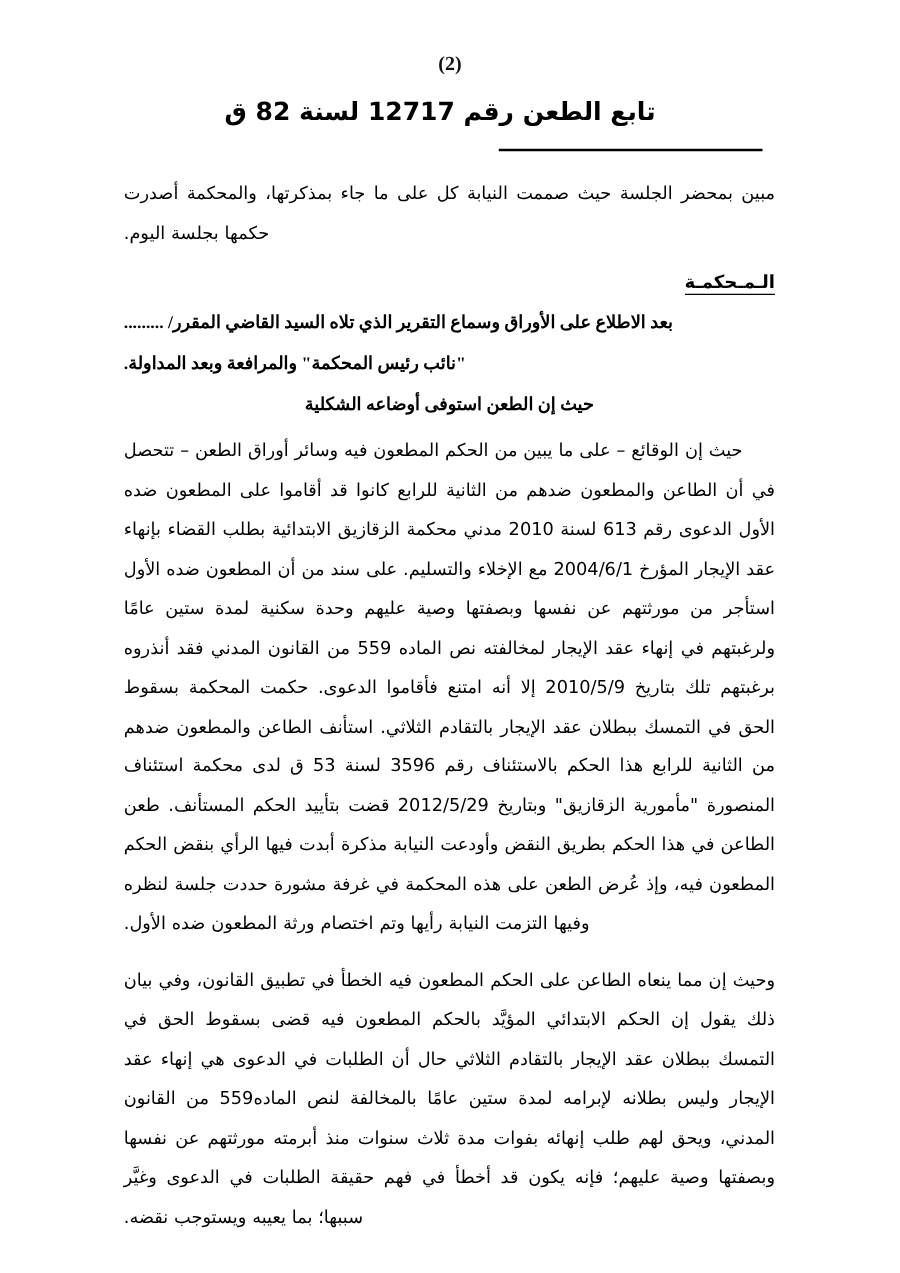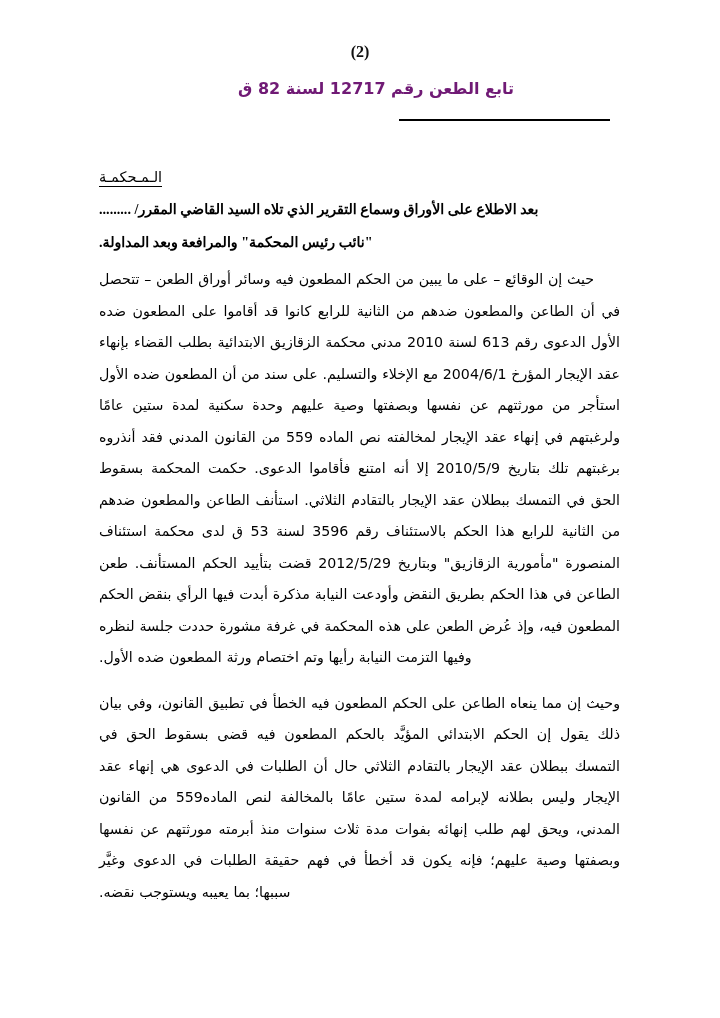--- a/index.html
+++ b/index.html
@@ -37,29 +37,29 @@
     font-weight: bold;
     font-size: 16px;
     line-height: 20px;
     direction: ltr;
     color: #111;
   }
 
   .doc-title {
     position: absolute;
     top: 78px;
-    right: 84px;
+    right: 108px;
     width: 520px;
     text-align: center;
     font-family: "DejaVu Sans", "Liberation Sans", sans-serif;
     font-weight: bold;
-    font-size: 16px;
+    font-size: 20px;
     line-height: 22px;
     direction: rtl;
-    color: #701a75;
+    color: #000000;
   }
 
   .title-rule {
     position: absolute;
     top: 119px;
     right: 110px;
     width: 211px;
     height: 0;
     border-top: 2.6px solid #000;
   }
@@ -87,23 +87,23 @@
 
   p.para.indent {
     text-indent: 26px;
   }
 
   .para-gap {
     height: 14px;
   }
 
   .centered-heading {
-    margin: 16px 0 0 0;
-    text-align: left;
-    font-weight: normal;
+    margin: 2px 0 0 0;
+    text-align: right;
+    font-weight: bold;
     font-size: 14.5px;
     line-height: 26px;
     letter-spacing: 0.3px;
   }
   .centered-heading span {
     border-bottom: 1.4px solid #000;
     padding-bottom: 1px;
   }
 
   .bold-line {
@@ -133,31 +133,33 @@
 <div class="page">
 
   <div class="page-number">(2)</div>
 
   <div class="doc-title">تابع الطعن رقم 12717 لسنة 82 ق</div>
 
   <div class="title-rule"></div>
 
   <div class="content">
 
+    <p class="para">مبين بمحضر الجلسة حيث صممت النيابة كل على ما جاء بمذكرتها، والمحكمة أصدرت حكمها بجلسة اليوم.</p>
 
     <div class="block-spacer-sm"></div>
 
     <p class="centered-heading">
       <span>الـمـحكمـة</span>
     </p>
 
     <p class="bold-line">بعد الاطلاع على الأوراق وسماع التقرير الذي تلاه السيد القاضي المقرر/ .........</p>
 
     <p class="bold-line center-left">"نائب رئيس المحكمة" والمرافعة وبعد المداولة.</p>
 
+    <p class="bold-line center">حيث إن الطعن استوفى أوضاعه الشكلية</p>
 
     <div class="block-spacer-sm"></div>
 
     <p class="para indent">حيث إن الوقائع – على ما يبين من الحكم المطعون فيه وسائر أوراق الطعن – تتحصل في أن الطاعن والمطعون ضدهم من الثانية للرابع كانوا قد أقاموا على المطعون ضده الأول الدعوى رقم 613 لسنة 2010 مدني محكمة الزقازيق الابتدائية بطلب القضاء بإنهاء عقد الإيجار المؤرخ 2004/6/1 مع الإخلاء والتسليم. على سند من أن المطعون ضده الأول استأجر من مورثتهم عن نفسها وبصفتها وصية عليهم وحدة سكنية لمدة ستين عامًا ولرغبتهم في إنهاء عقد الإيجار لمخالفته نص الماده 559 من القانون المدني فقد أنذروه برغبتهم تلك بتاريخ 2010/5/9 إلا أنه امتنع فأقاموا الدعوى. حكمت المحكمة بسقوط الحق في التمسك ببطلان عقد الإيجار بالتقادم الثلاثي. استأنف الطاعن والمطعون ضدهم من الثانية للرابع هذا الحكم بالاستئناف رقم 3596 لسنة 53 ق لدى محكمة استئناف المنصورة "مأمورية الزقازيق" وبتاريخ 2012/5/29 قضت بتأييد الحكم المستأنف. طعن الطاعن في هذا الحكم بطريق النقض وأودعت النيابة مذكرة أبدت فيها الرأي بنقض الحكم المطعون فيه، وإذ عُرض الطعن على هذه المحكمة في غرفة مشورة حددت جلسة لنظره وفيها التزمت النيابة رأيها وتم اختصام ورثة المطعون ضده الأول.</p>
 
     <div class="para-gap"></div>
 
     <p class="para">وحيث إن مما ينعاه الطاعن على الحكم المطعون فيه الخطأ في تطبيق القانون، وفي بيان ذلك يقول إن الحكم الابتدائي المؤيَّد بالحكم المطعون فيه قضى بسقوط الحق في التمسك ببطلان عقد الإيجار بالتقادم الثلاثي حال أن الطلبات في الدعوى هي إنهاء عقد الإيجار وليس بطلانه لإبرامه لمدة ستين عامًا بالمخالفة لنص الماده559 من القانون المدني، ويحق لهم طلب إنهائه بفوات مدة ثلاث سنوات منذ أبرمته مورثتهم عن نفسها وبصفتها وصية عليهم؛ فإنه يكون قد أخطأ في فهم حقيقة الطلبات في الدعوى وغيَّر سببها؛ بما يعيبه ويستوجب نقضه.</p>
 
   </div>

